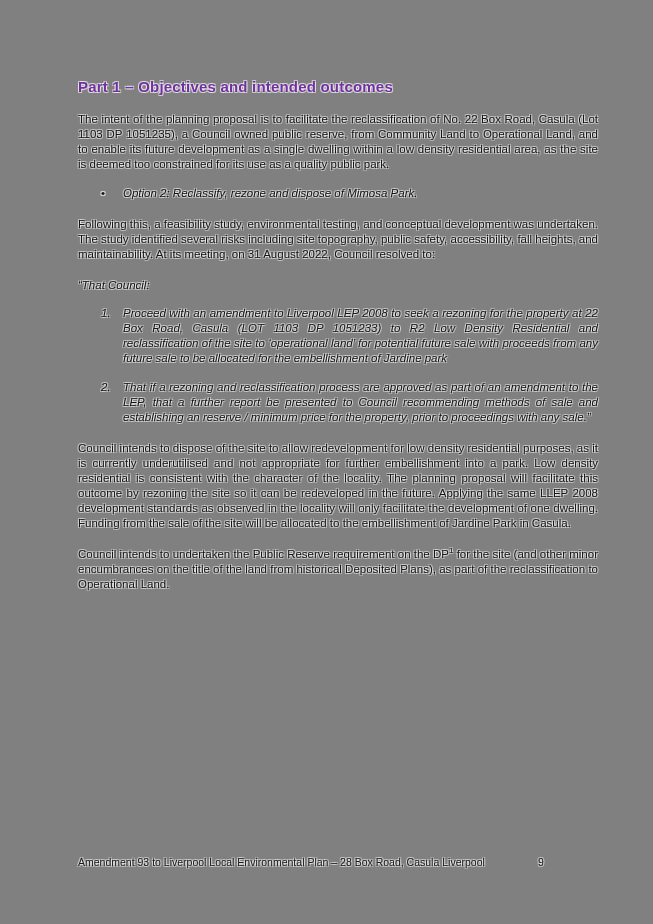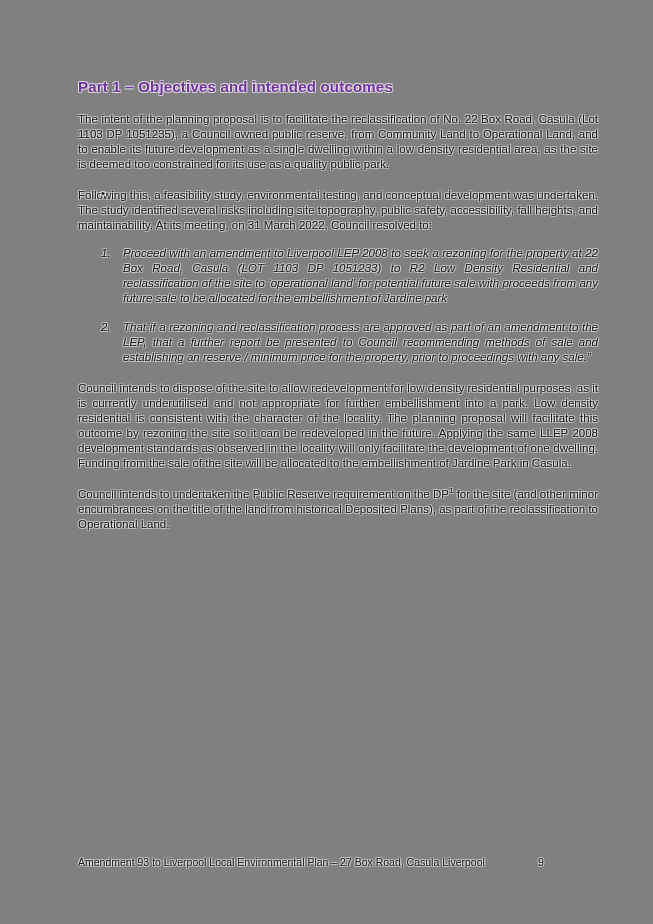--- a/index.html
+++ b/index.html
@@ -101,25 +101,27 @@
 
     <p class="body halo">The intent of the planning proposal is to facilitate the reclassification of No. 22 Box Road, Casula (Lot 1103 DP 1051235), a Council owned public reserve, from Community Land to Operational Land, and to enable its future development as a single dwelling within a low density residential area, as the site is deemed too constrained for its use as a quality public park.</p>
 
 
     <div class="list bullet-list">
       <div class="list-item halo">
         <span class="marker">•</span>
       </div>
       <div class="list-item halo">
         <span class="marker">•</span>
+        <span>Option 2: Reclassify, rezone and dispose of Mimosa Park.</span>
       </div>
     </div>
 
-    <p class="body halo">Following this, a feasibility study, environmental testing, and conceptual development was undertaken. The study identified several risks including site topography, public safety, accessibility, fall heights, and maintainability. At its meeting, on 31 March 2022, Council resolved to:</p>
+    <p class="body halo">Following this, a feasibility study, environmental testing, and conceptual development was undertaken. The study identified several risks including site topography, public safety, accessibility, fall heights, and maintainability. At its meeting, on 31 August 2022, Council resolved to:</p>
 
+    <p class="body italic halo">“That Council:</p>
 
     <div class="list num-list">
       <div class="list-item halo">
         <span class="marker">1.</span>
         <span>Proceed with an amendment to Liverpool LEP 2008 to seek a rezoning for the property at 22 Box Road, Casula (LOT 1103 DP 1051233) to R2 Low Density Residential and reclassification of the site to ‘operational land’ for potential future sale with proceeds from any future sale to be allocated for the embellishment of Jardine park</span>
       </div>
       <div class="list-item halo">
         <span class="marker">2.</span>
         <span>That if a rezoning and reclassification process are approved as part of an amendment to the LEP, that a further report be presented to Council recommending methods of sale and establishing an reserve / minimum price for the property, prior to proceedings with any sale.”</span>
       </div>
@@ -128,16 +130,16 @@
     <p class="body halo">Council intends to dispose of the site to allow redevelopment for low density residential purposes, as it is currently underutilised and not appropriate for further embellishment into a park. Low density residential is consistent with the character of the locality. The planning proposal will facilitate this outcome by rezoning the site so it can be redeveloped in the future. Applying the same LLEP 2008 development standards as observed in the locality will only facilitate the development of one dwelling. Funding from the sale of the site will be allocated to the embellishment of Jardine Park in Casula.</p>
 
     <p class="body halo">
       <span>Council intends to undertaken the Public Reserve requirement on the DP</span><sup class="fn">1</sup><span> for the site (and other minor encumbrances on the title of the land from historical Deposited Plans), as part of the reclassification to Operational Land.</span>
     </p>
 
 
   </div>
 
   <div class="footer halo">
-    <span>Amendment 93 to Liverpool Local Environmental Plan – 27 Box Road, Casula Liverpool</span>
+    <span>Amendment 93 to Liverpool Local Environmental Plan – 28 Box Road, Casula Liverpool</span>
     <span class="page-num">9</span>
   </div>
 </div>
 
 </body></html>

